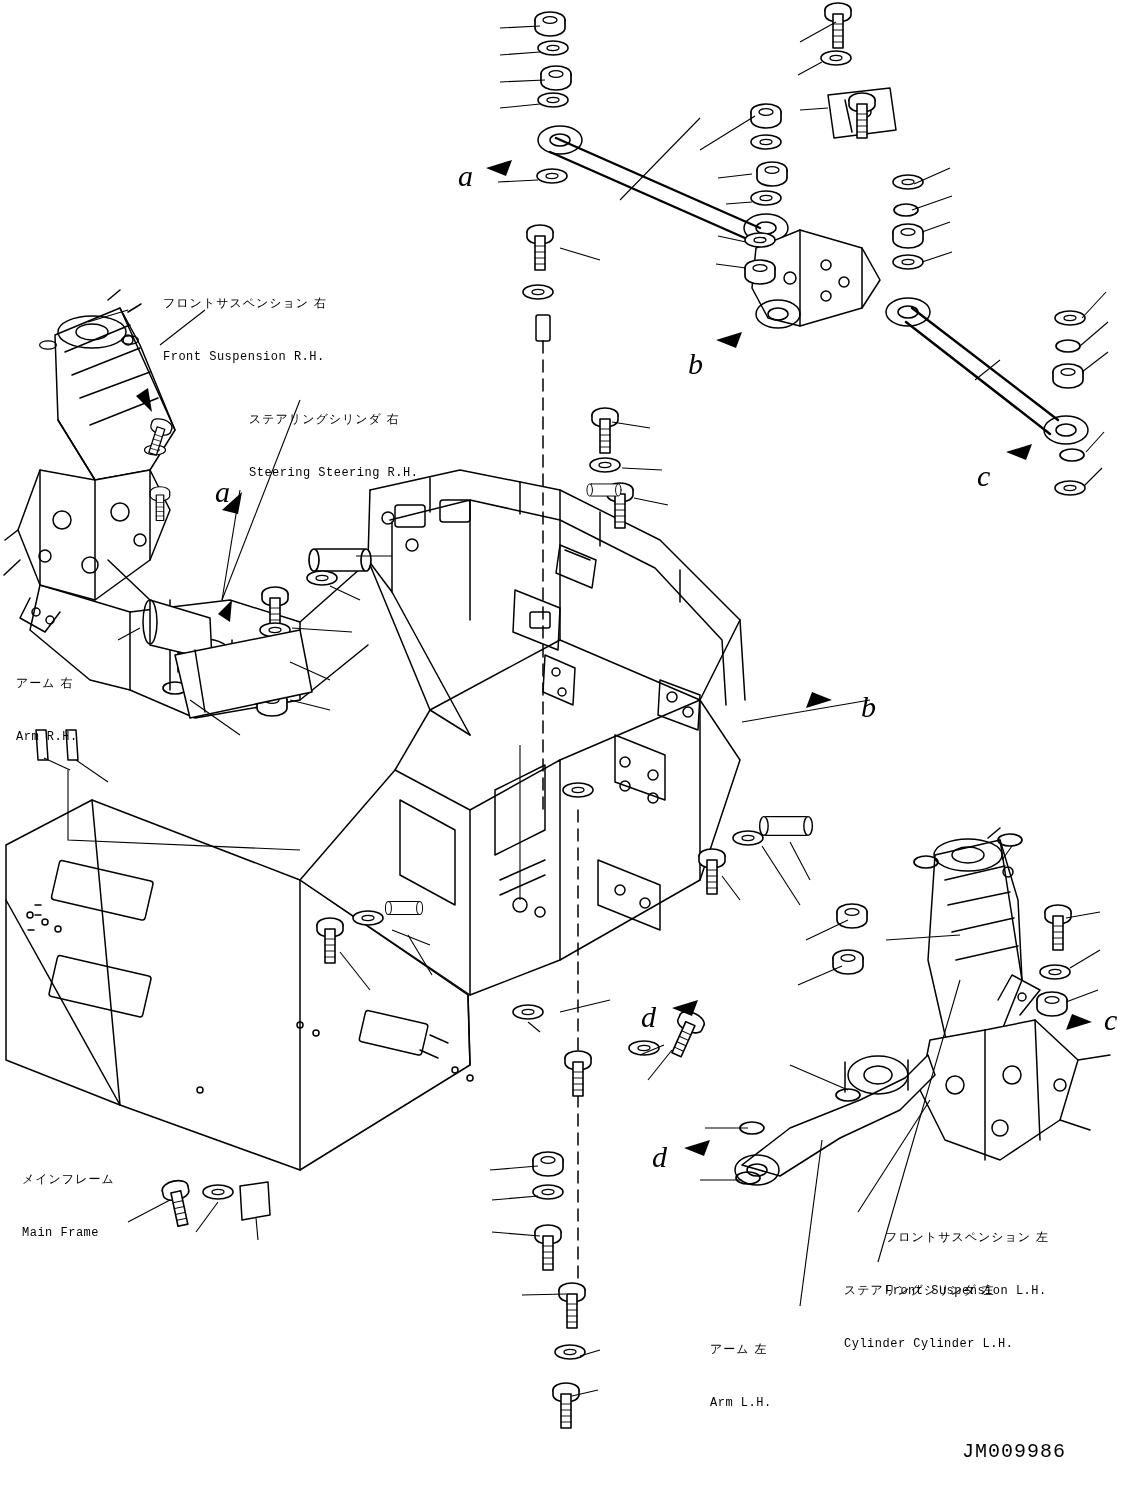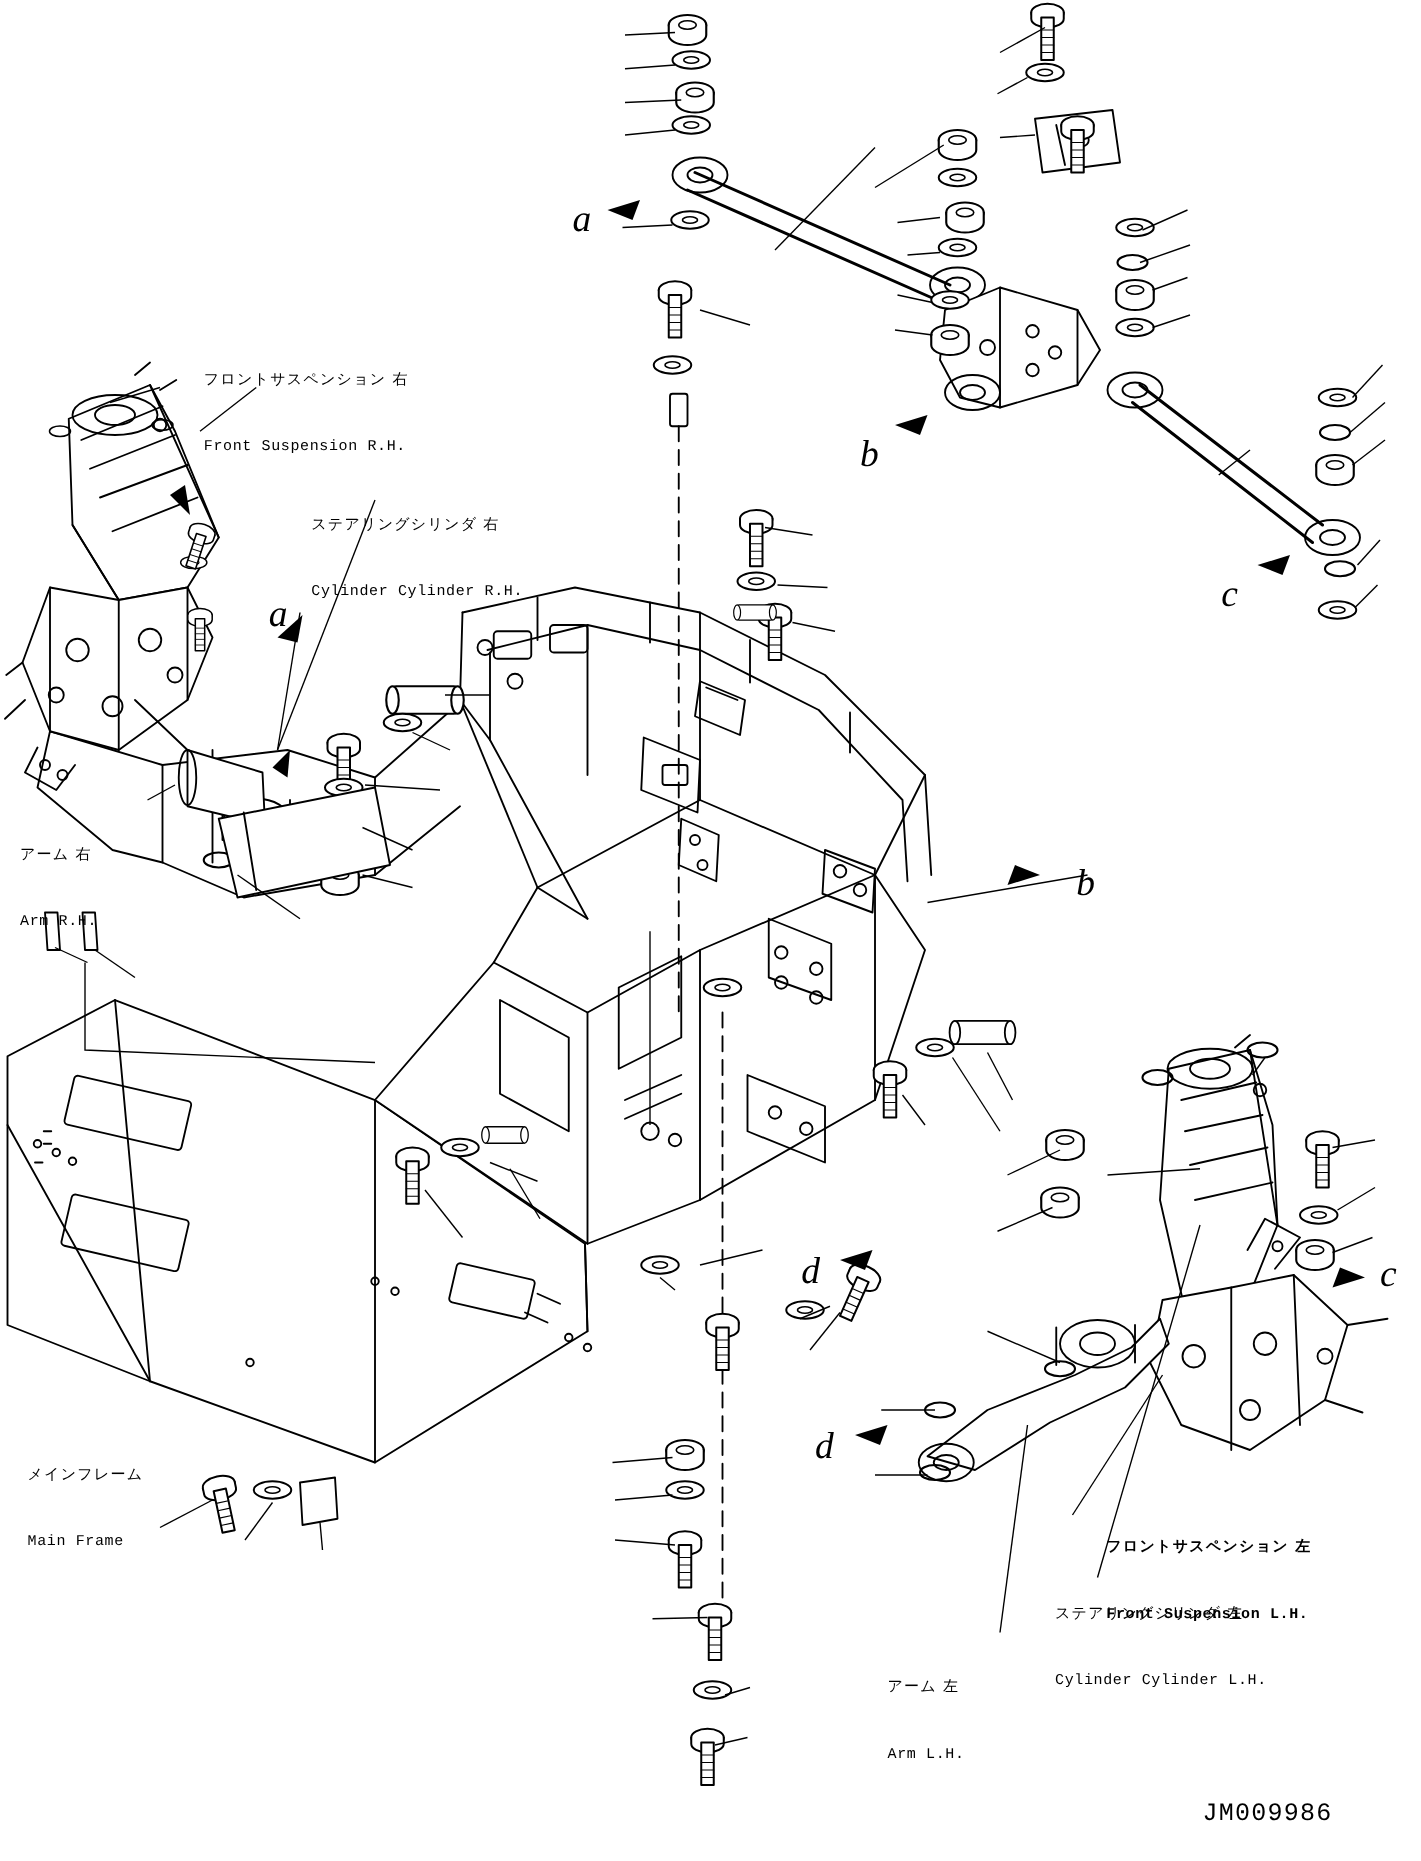--- a/index.html
+++ b/index.html
@@ -592,34 +592,34 @@
     </g>
   </svg>
 
   <div class="lbl" style="left:163px; top:256px;">
     <span class="jp">フロントサスペンション 右</span>
     <span class="en">Front Suspension R.H.</span>
   </div>
 
   <div class="lbl" style="left:249px; top:372px;">
     <span class="jp">ステアリングシリンダ 右</span>
-    <span class="en">Cylinder Cylinder R.H.</span>
+    <span class="en">Steering Steering R.H.</span>
   </div>
 
   <div class="lbl" style="left:16px; top:636px;">
     <span class="jp">アーム 右</span>
     <span class="en">Arm R.H.</span>
   </div>
 
   <div class="lbl" style="left:22px; top:1132px;">
     <span class="jp">メインフレーム</span>
     <span class="en">Main Frame</span>
   </div>
 
-  <div class="lbl" style="left:885px; top:1190px;font-weight:bold;">
+  <div class="lbl" style="left:885px; top:1190px;">
     <span class="jp">フロントサスペンション 左</span>
     <span class="en">Front Suspension L.H.</span>
   </div>
 
   <div class="lbl" style="left:844px; top:1243px;">
     <span class="jp">ステアリングシリンダ 左</span>
     <span class="en">Cylinder Cylinder L.H.</span>
   </div>
 
   <div class="lbl" style="left:710px; top:1302px;">

